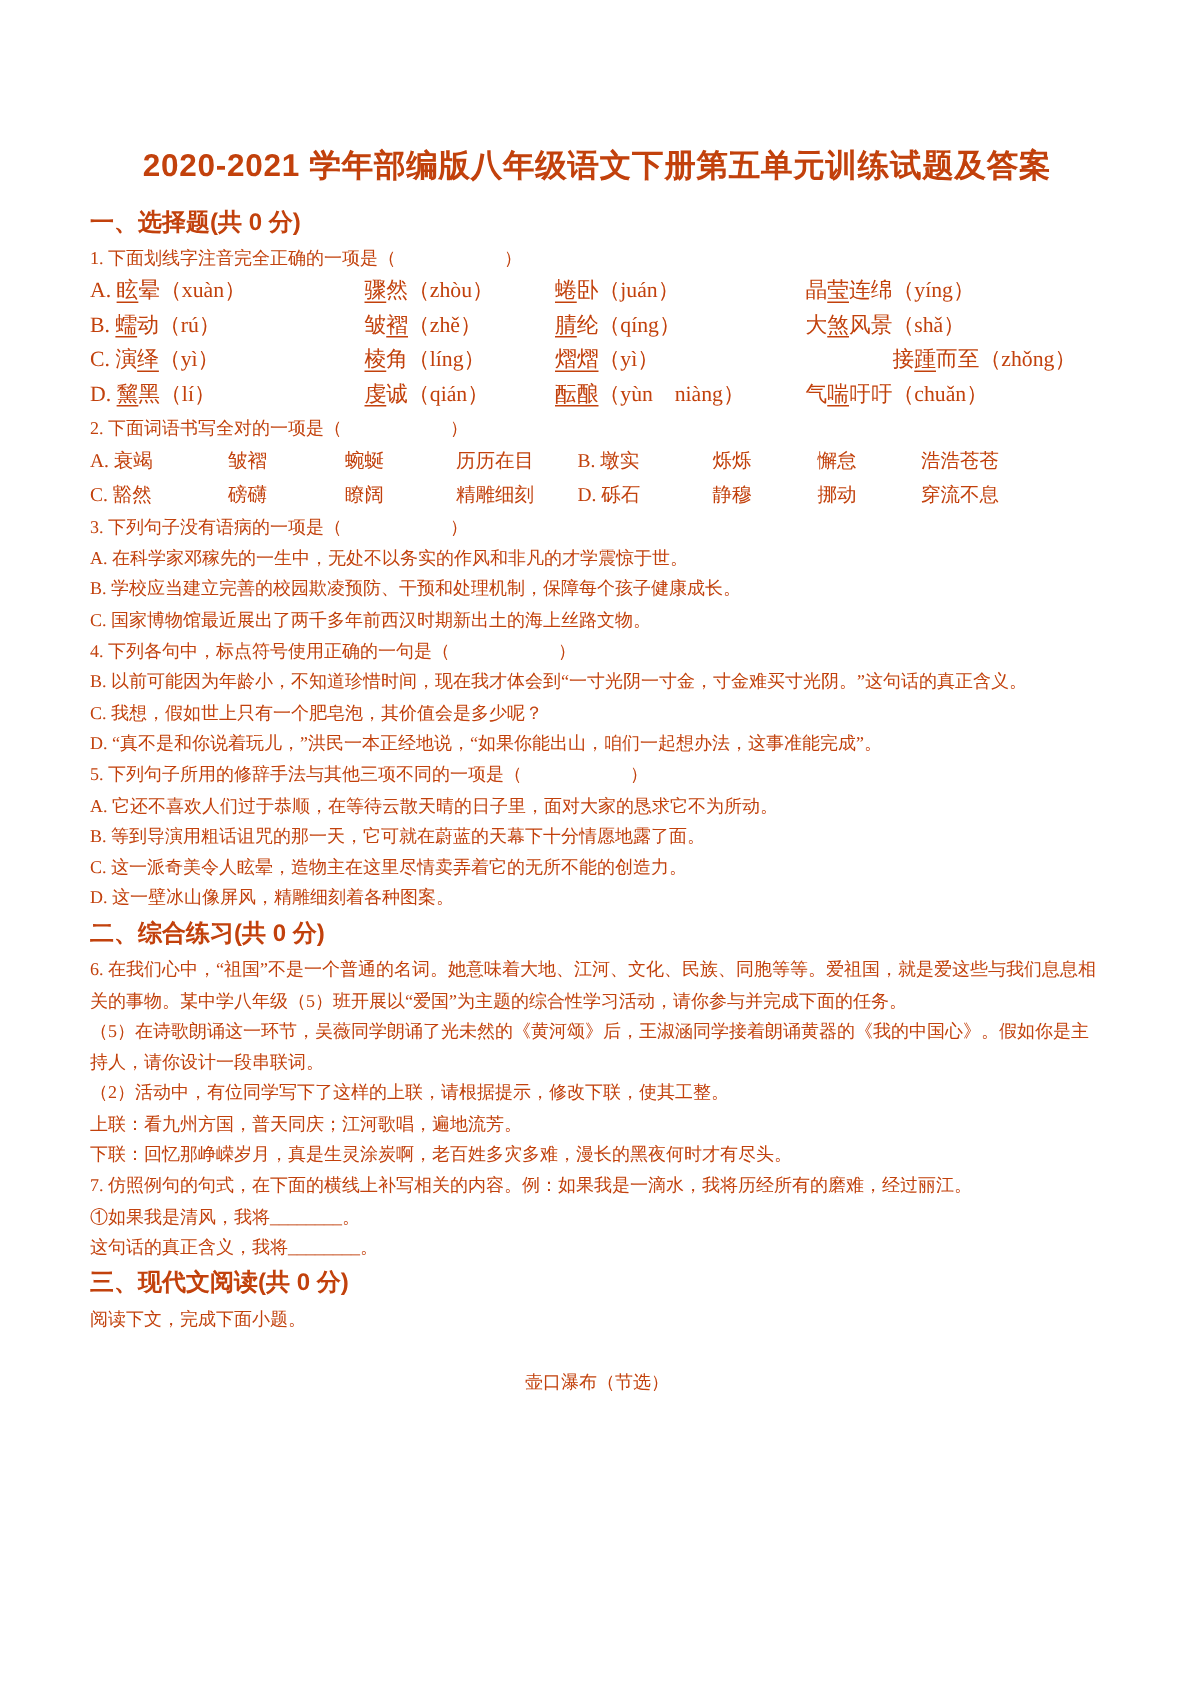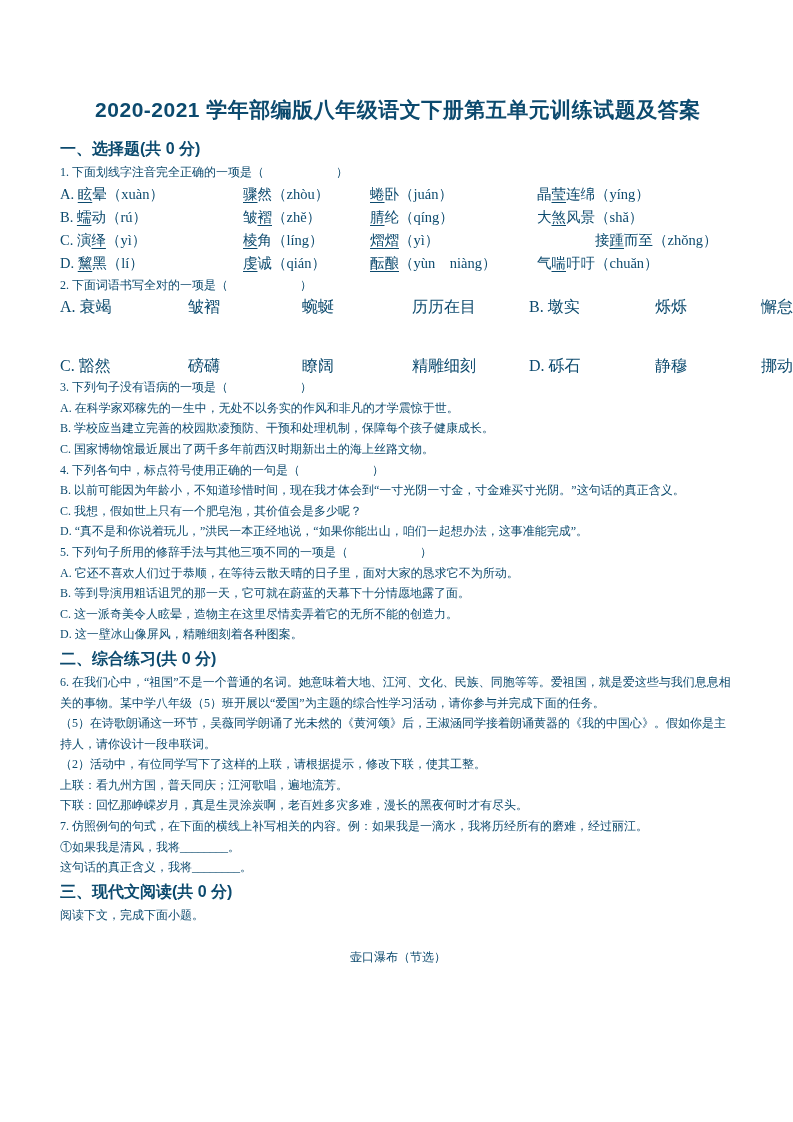--- a/index.html
+++ b/index.html
@@ -1,21 +1,21 @@
 <!DOCTYPE html>
 <html><head>
 <meta charset="utf-8">
 <style>
   html,body{margin:0;padding:0;background:#ffffff;}
   .paper{
     width:793px;
     height:1122px;
     box-sizing:border-box;
     background:#ffffff;
-    color:#0c4a6e;
+    color:#c2410c;
     padding:96px 57px 30px 60px;
     font-family:"Liberation Serif","DejaVu Serif",serif;
     overflow:hidden;
   }
   .title{
     margin:0 0 14px 0;
     text-align:center;
     font-size:21px;
     font-weight:bold;
     letter-spacing:0.5px;
@@ -36,23 +36,22 @@
   }
   .grid-q1{
     display:grid;
     grid-template-columns:183px 127px 167px 1fr;
     font-size:14.5px;
     line-height:23px;
   }
   .grid-q2{
     display:grid;
     grid-template-columns:92px 78px 74px 81px 90px 70px 69px 1fr;
-    font-size:16px;
+    font-size:13px;
     line-height:23px;
-    gap:36px;
   }
   .cell{white-space:nowrap;}
   .cell.indent{padding-left:58px;}
   .u{
     text-decoration:underline;
     text-underline-offset:3px;
   }
   .centered{text-align:center;margin-top:22px;}
 </style>
 </head>

